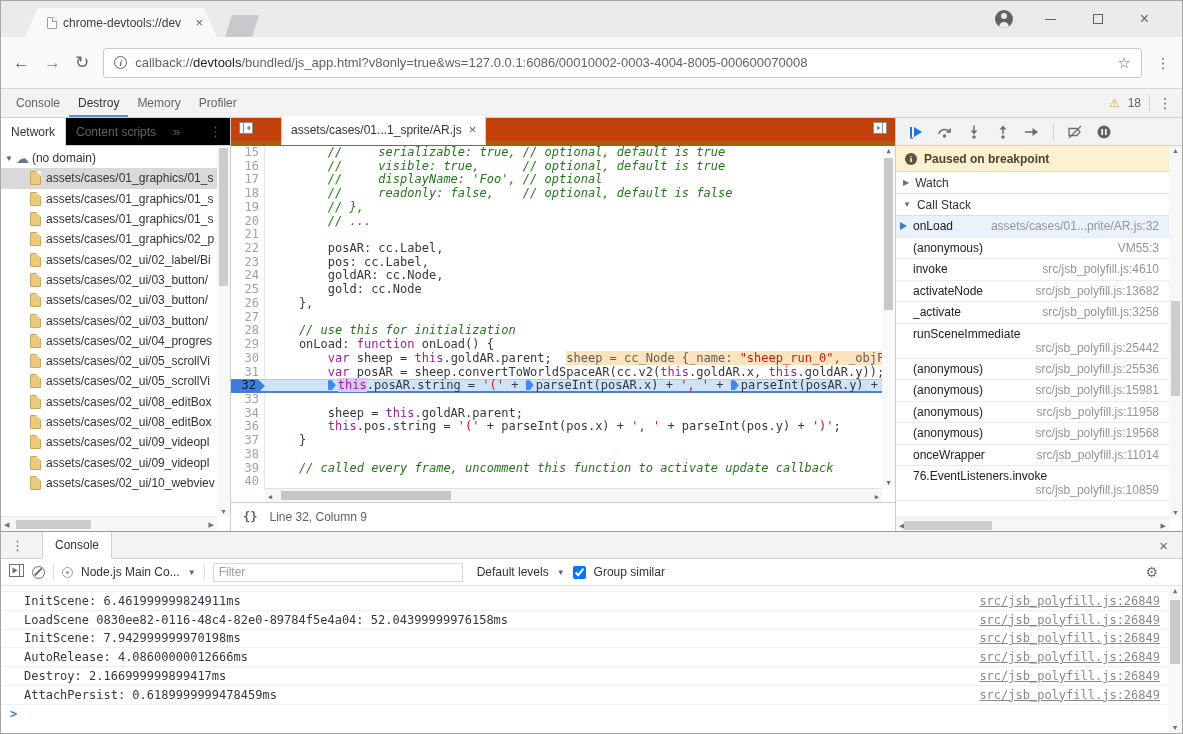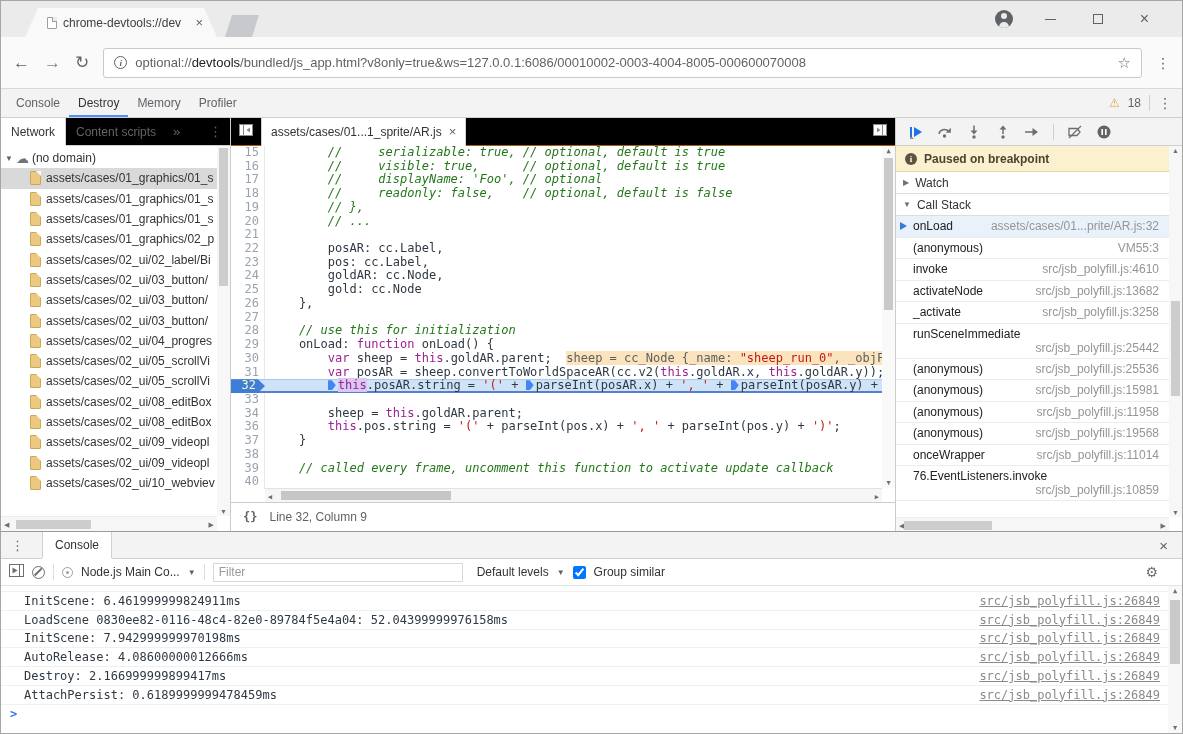--- a/index.html
+++ b/index.html
@@ -71,32 +71,32 @@
   .tree-vscroll { position:absolute; top:28px; right:0; width:13px; bottom:15px; background:#f7f7f7; }
   .tree-vscroll .thumb { position:absolute; top:2px; left:2px; width:9px; height:138px; background:#cdcdcd; }
   .sdown { position:absolute; bottom:1px; left:0; right:0; text-align:center; font-size:7px; color:#707070; }
   .sup { position:absolute; top:1px; left:0; right:0; text-align:center; font-size:7px; color:#707070; }
   .tree-hscroll { position:absolute; left:0; right:13px; bottom:0; height:15px; background:#f7f7f7; border-top:1px solid #ececec; }
   .tree-hscroll .thumb { position:absolute; left:15px; top:3px; width:75px; height:9px; background:#cdcdcd; }
   .sleft { position:absolute; left:3px; top:4px; font-size:7px; color:#707070; }
   .sright { position:absolute; right:3px; top:4px; font-size:7px; color:#707070; }
   
   .editor { flex:1; min-width:0; position:relative; border-right:1px solid #ccc; display:flex; flex-direction:column; }
-  .ed-tabs { height:28px; flex:none; background:#000000; border-bottom:1px solid #a16207; display:flex; align-items:center; font-size:12px; color:#333; }
+  .ed-tabs { height:28px; flex:none; background:#c2410c; border-bottom:5px solid #a16207; display:flex; align-items:center; font-size:12px; color:#333;gap:20px; }
   .panel-ico { margin:0 8px; flex:none; }
   .ed-tab { height:28px; background:#fff; border-left:1px solid #d0d0d0; border-right:1px solid #d0d0d0; display:flex; align-items:center; padding:0 9px; box-shadow:0 1px 0 0 #fff; }
   .ed-tab .x { margin-left:7px; color:#5f6368; font-size:13px; }
   .ed-tabs .right-ico { margin-left:auto; margin-right:8px; }
   .code-area { flex:1; position:relative; overflow:hidden; background:#fff; font-family:"DejaVu Sans Mono", monospace; font-size:12px; }
   .code-lines { position:absolute; inset:0; }
   .cl { display:flex; height:13.72px; line-height:13.72px; white-space:pre; }
   .cl .g { flex:none; width:34px; text-align:right; padding-right:5px; color:#9aa2ad; border-right:1px solid #e8e8e8; background:#fff; }
   .cl .t { flex:none; padding-left:5px; }
   .cl.exec { background:var(--execution-line,#cfe3f8); box-shadow:inset 0 1px 0 #abc9ef, inset 0 -2px 0 #547fd0; }
-  .cl.exec .g { background:#3e7dd8; color:#fef9c3; border-right:none; clip-path:polygon(0 0, 79% 0, 100% 50%, 79% 100%, 0 100%); padding-right:9px; }
+  .cl.exec .g { background:#3e7dd8; color:#0f172a; border-right:none; clip-path:polygon(0 0, 79% 0, 100% 50%, 79% 100%, 0 100%); padding-right:9px; }
   .tk-p { color:#303942; }
   .tk-k { color:var(--keyword,#9b2393); }
   .tk-s { color:var(--string,#c41a16); }
   .tk-c { color:var(--comment,#237719); font-style:italic; }
   .tk-h { background:var(--inline-hint,#fbe3bd); color:#5e5e5e; }
   .tk-hs { background:var(--inline-hint,#fbe3bd); color:var(--string,#c41a16); }
   .tk-kh { color:var(--keyword,#9b2393); background:#d8c8f2; }
   .tk-m { display:inline-block; width:8px; height:10px; background:var(--breakpoint-blue,#4285f4); clip-path:polygon(0 0, 50% 0, 100% 50%, 50% 100%, 0 100%); margin-right:2px; vertical-align:-1px; }
   .ed-vscroll { position:absolute; top:0; right:0; width:13px; bottom:14px; background:#f9f9f9; }
   .ed-vscroll .thumb { position:absolute; top:12px; left:2px; width:9px; height:152px; background:#c9c9c9; }
@@ -177,21 +177,21 @@
         </div>
     </div>
   </div>
 
   <div class="urlrow">
     <span class="navglyph">←</span>
     <span class="navglyph fwd">→</span>
     <span class="navglyph">↻</span>
     <div class="omnibox">
       <span class="info-circle">i</span>
-      <span class="urltext"><span>optional://</span><span class="host">devtools</span><span>/bundled/js_app.html?v8only=true&amp;ws=127.0.0.1:6086/00010002-0003-4004-8005-000600070008</span></span>
+      <span class="urltext"><span>callback://</span><span class="host">devtools</span><span>/bundled/js_app.html?v8only=true&amp;ws=127.0.0.1:6086/00010002-0003-4004-8005-000600070008</span></span>
       <span class="star">☆</span>
     </div>
     <span class="kebab">⋮</span>
   </div>
 
   <div class="dt-tabbar">
     <span style="display:flex;align-items:center;height:100%">
         <span class="dtab">Console</span>
         <span class="dtab active">Destroy</span>
         <span class="dtab">Memory</span>

